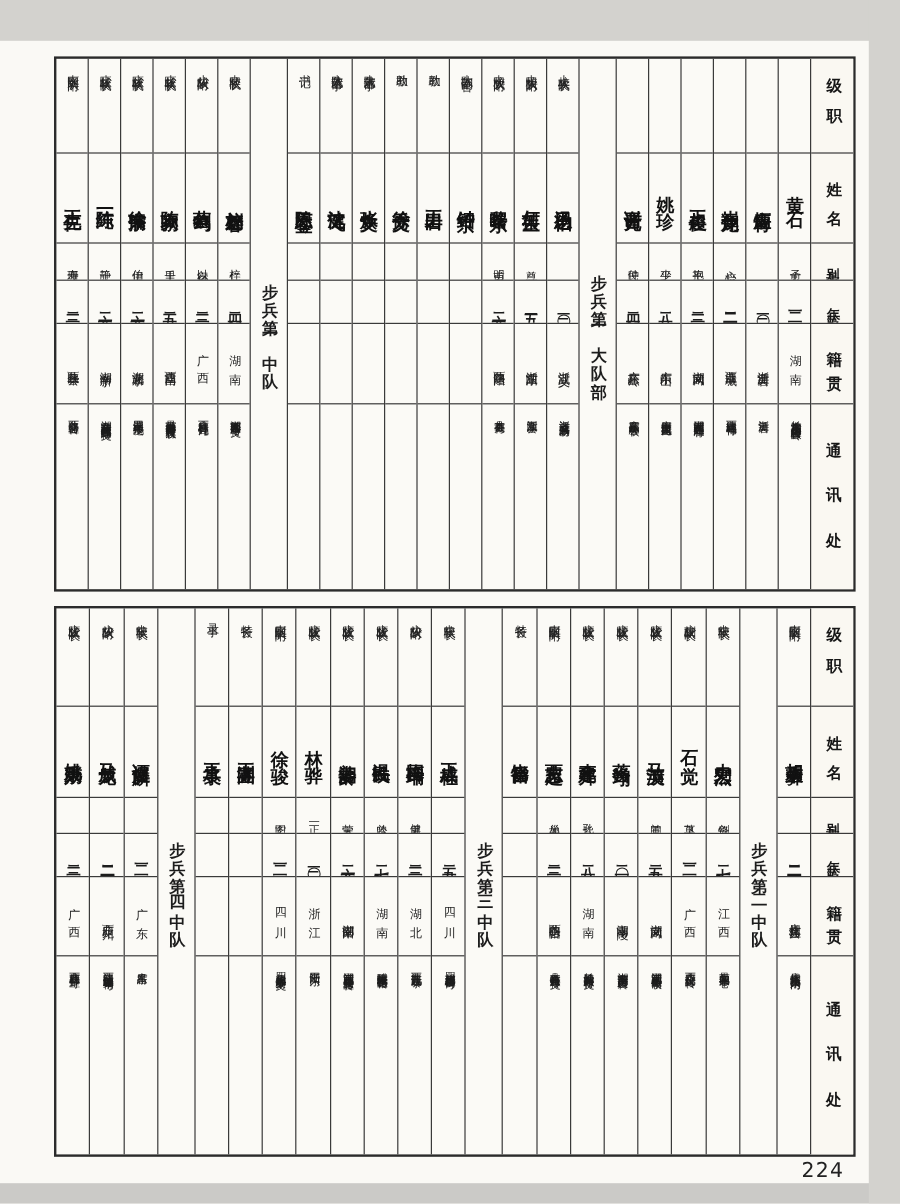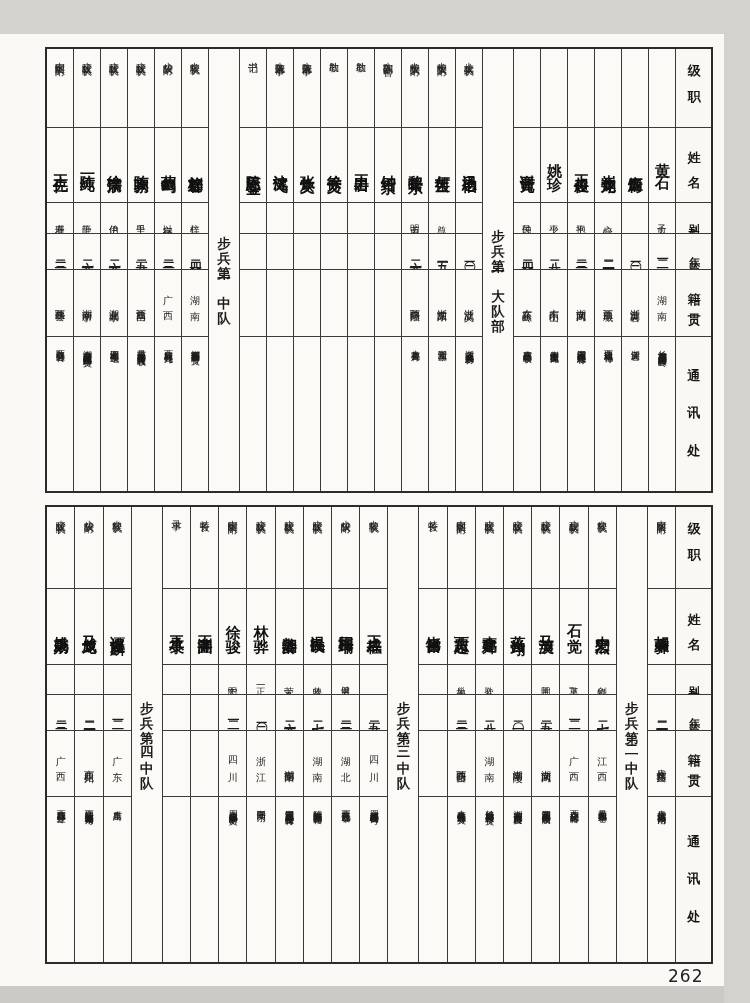--- a/index.html
+++ b/index.html
@@ -446,14 +446,14 @@
       <div class="col c-person">
         <div class="cell r-rank">少校区队长</div>
         <div class="cell r-name">姚秉勋</div>
         <div class="cell r-alias"></div>
         <div class="cell r-age">二三</div>
         <div class="cell r-native sp2n">广西</div>
         <div class="cell r-contact">广西桂林西乡二堂圩</div>
       </div>
     </div>
 
-  <div class="page-number">262</div>
+  <div class="page-number">224</div>
 </div>
 
 </body></html>

